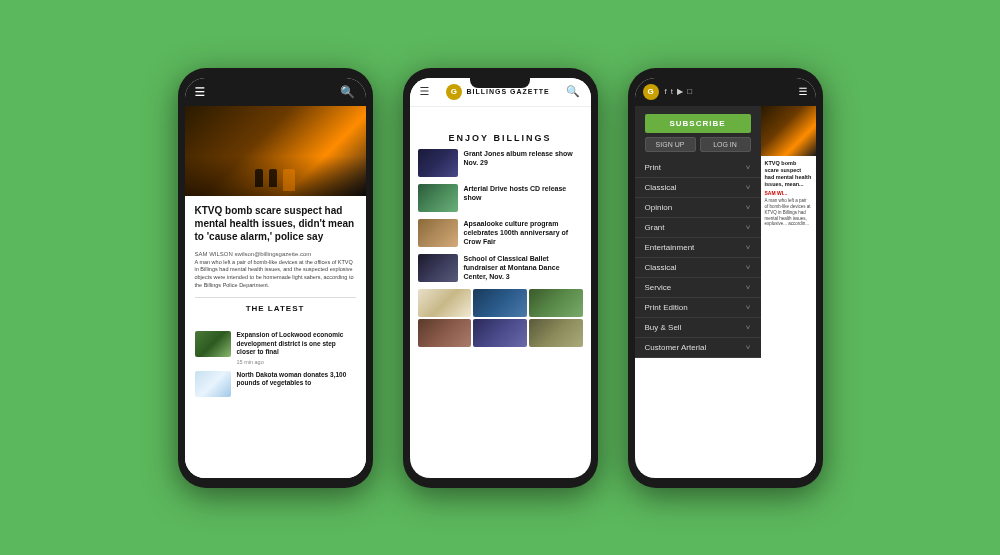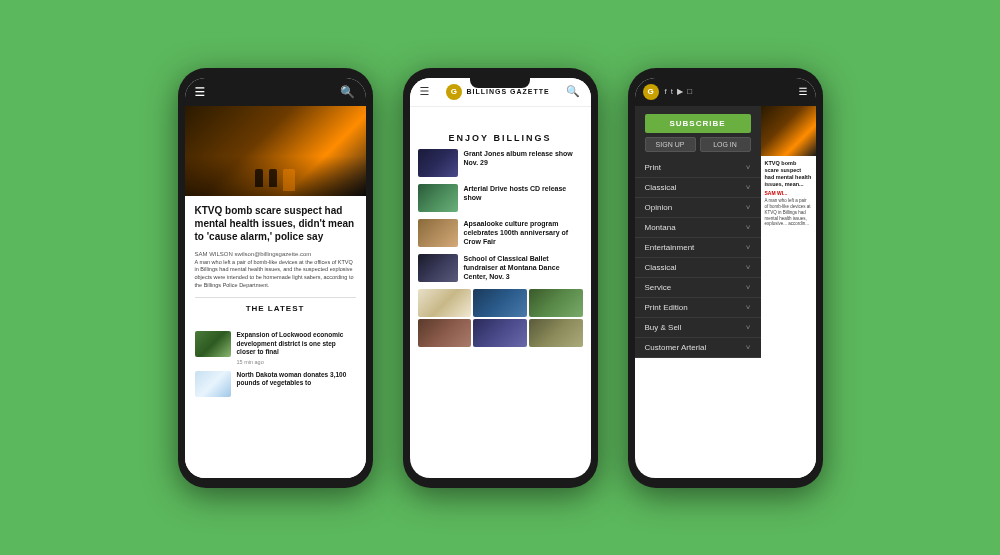--- a/index.html
+++ b/index.html
@@ -455,21 +455,21 @@
           </div>
           <div class="p3-nav-item">
             <span class="p3-nav-label">Classical</span>
             <span class="p3-nav-arrow">˅</span>
           </div>
           <div class="p3-nav-item">
             <span class="p3-nav-label">Opinion</span>
             <span class="p3-nav-arrow">˅</span>
           </div>
           <div class="p3-nav-item">
-            <span class="p3-nav-label">Montana</span>
+            <span class="p3-nav-label">Grant</span>
             <span class="p3-nav-arrow">˅</span>
           </div>
           <div class="p3-nav-item">
             <span class="p3-nav-label">Entertainment</span>
             <span class="p3-nav-arrow">˅</span>
           </div>
           <div class="p3-nav-item">
             <span class="p3-nav-label">Classical</span>
             <span class="p3-nav-arrow">˅</span>
           </div>

